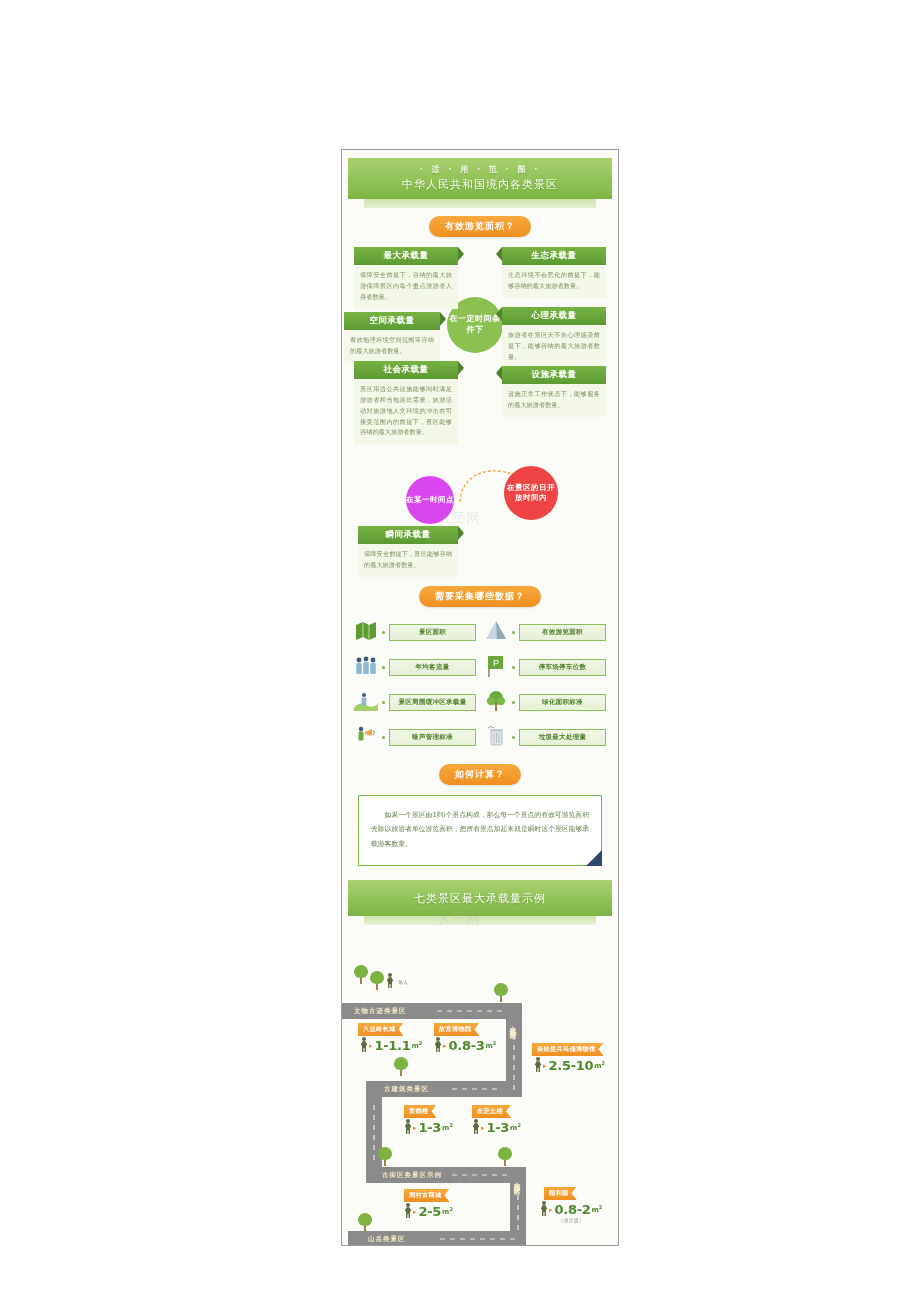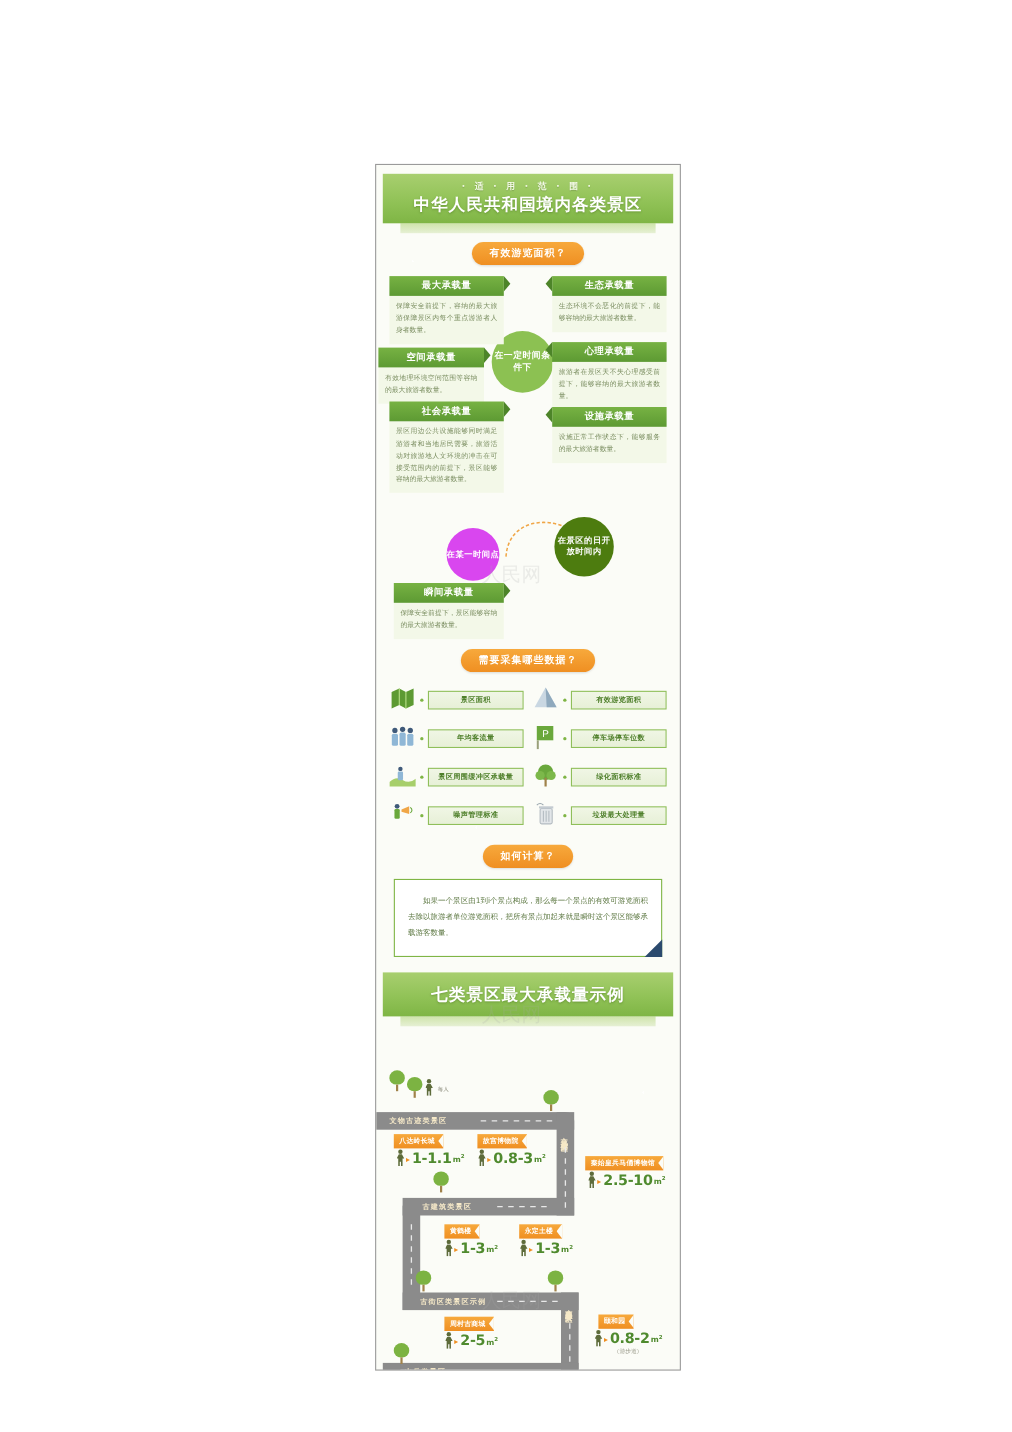--- a/index.html
+++ b/index.html
@@ -48,21 +48,21 @@
     background: #6da23a;
     z-index: -1;
   }
   .ribbon-tail-l { left: -12px; clip-path: polygon(0 0, 100% 0, 100% 100%, 50% 72%, 0 100%); }
   .ribbon-tail-r { right: -12px; clip-path: polygon(0 0, 100% 0, 100% 100%, 50% 72%, 0 100%); }
   .ribbon-title-sm {
     font-size: 8px; letter-spacing: 3px; color: #f3f9e6; font-weight: bold;
     text-shadow: 0 1px 1px rgba(0,0,0,.18);
   }
   .ribbon-title-lg {
-    font-size: 15px; font-weight: bold; letter-spacing: 1px; color:#ffffff;
+    font-size: 11px; font-weight: normal; letter-spacing: 1px; color:#ffffff;
     text-shadow: 0 1px 2px rgba(60,100,20,.45);
     margin-top: 2px;
   }
   .ribbon-shadow {
     margin: 0 22px; height: 9px;
     background: linear-gradient(180deg,#cfe4ab,#e6f0d4);
   }
 
   
   .pill {
@@ -101,21 +101,21 @@
   }
 
   .circle {
     position:absolute; border-radius:50%;
     display:flex; align-items:center; justify-content:center;
     color:#fff; font-weight:bold; text-align:center;
     line-height:1.35; letter-spacing:.5px;
   }
   .c-mid { width:56px; height:56px; background:#8cc152; font-size:8px; }
   .c-pt  { width:48px; height:48px; background:#d946ef; font-size:7.5px; }
-  .c-day { width:54px; height:54px; background:#4d7c0f; font-size:7.5px; }
+  .c-day { width:54px; height:54px; background:#ef4444; font-size:7.5px; }
 
   .arrow-curve{ position:absolute; width:70px; height:46px; }
 
   
   .data-section{ padding: 6px 12px 10px; }
   .data-grid{ display:grid; grid-template-columns: 1fr 1fr; gap: 9px 8px; margin-top: 12px; }
   .data-item{ display:flex; align-items:center; gap:4px; }
   .data-icon{ width:24px; height:26px; flex:0 0 24px; position:relative; }
   .dot{ width:3px; height:3px; border-radius:50%; background:#7fb545; flex:0 0 3px; }
   .data-label{
@@ -173,21 +173,21 @@
   .person .head{ position:absolute; left:2px; top:0; width:4px;height:4px;border-radius:50%;background:#5d6b3a;}
   .person .body{ position:absolute; left:0.5px; top:4.5px; width:7px;height:11px;background:#5d6b3a;
     clip-path: polygon(30% 0,70% 0,100% 35%,78% 35%,78% 100%,58% 100%,58% 62%,42% 62%,42% 100%,22% 100%,22% 35%,0 35%); }
   .caret{ color:#ef8f22; font-size:7px; margin: 0 1px 3px 0; }
   .tree{ position:absolute; }
   .tree .crown{ width:14px;height:13px;border-radius:50% 50% 45% 45%; background:#7cb342; }
   .tree .trunk{ width:2px;height:6px;background:#a0824a;margin:0 auto; }
   .tiny-person-label{ position:absolute; font-size:5px; color:#8a8a7a; }
 
   .wm{
-    position:absolute; color:rgba(170,170,170,.20); font-size:18px;
+    position:absolute; color:rgba(170,170,170,.20); font-size:14px;
     pointer-events:none; font-weight:normal;
   }
 </style>
 </head>
 <body>
 
 <div id="canvas">
   <div class="speck-bg"></div>
 
   <div class="ribbon-wrap" style="padding-top:8px;">

